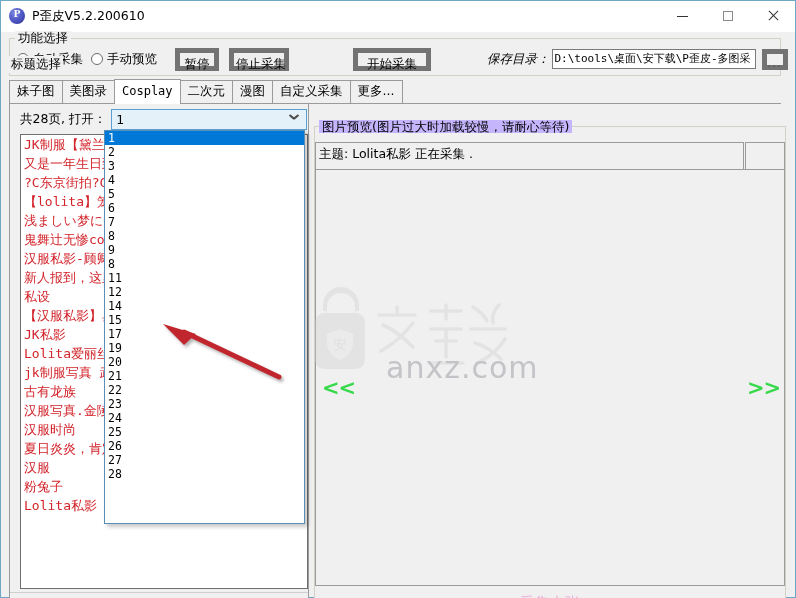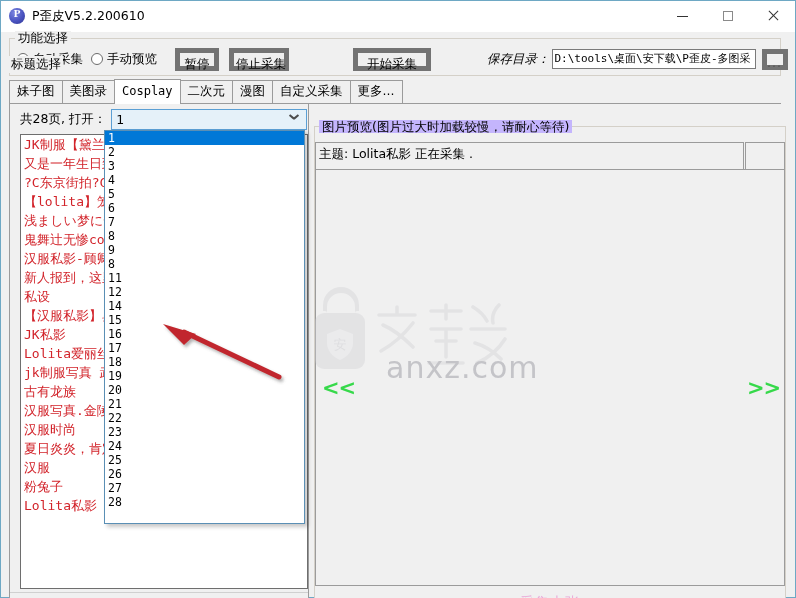--- a/index.html
+++ b/index.html
@@ -577,23 +577,21 @@
           <div class="dd-item">5</div>
           <div class="dd-item">6</div>
           <div class="dd-item">7</div>
           <div class="dd-item">8</div>
           <div class="dd-item">9</div>
           <div class="dd-item">8</div>
           <div class="dd-item">11</div>
           <div class="dd-item">12</div>
           <div class="dd-item">14</div>
           <div class="dd-item">15</div>
-          <div class="dd-item">16</div>
           <div class="dd-item">17</div>
-          <div class="dd-item">18</div>
           <div class="dd-item">19</div>
           <div class="dd-item">20</div>
           <div class="dd-item">21</div>
           <div class="dd-item">22</div>
           <div class="dd-item">23</div>
           <div class="dd-item">24</div>
           <div class="dd-item">25</div>
           <div class="dd-item">26</div>
           <div class="dd-item">27</div>
           <div class="dd-item">28</div>

